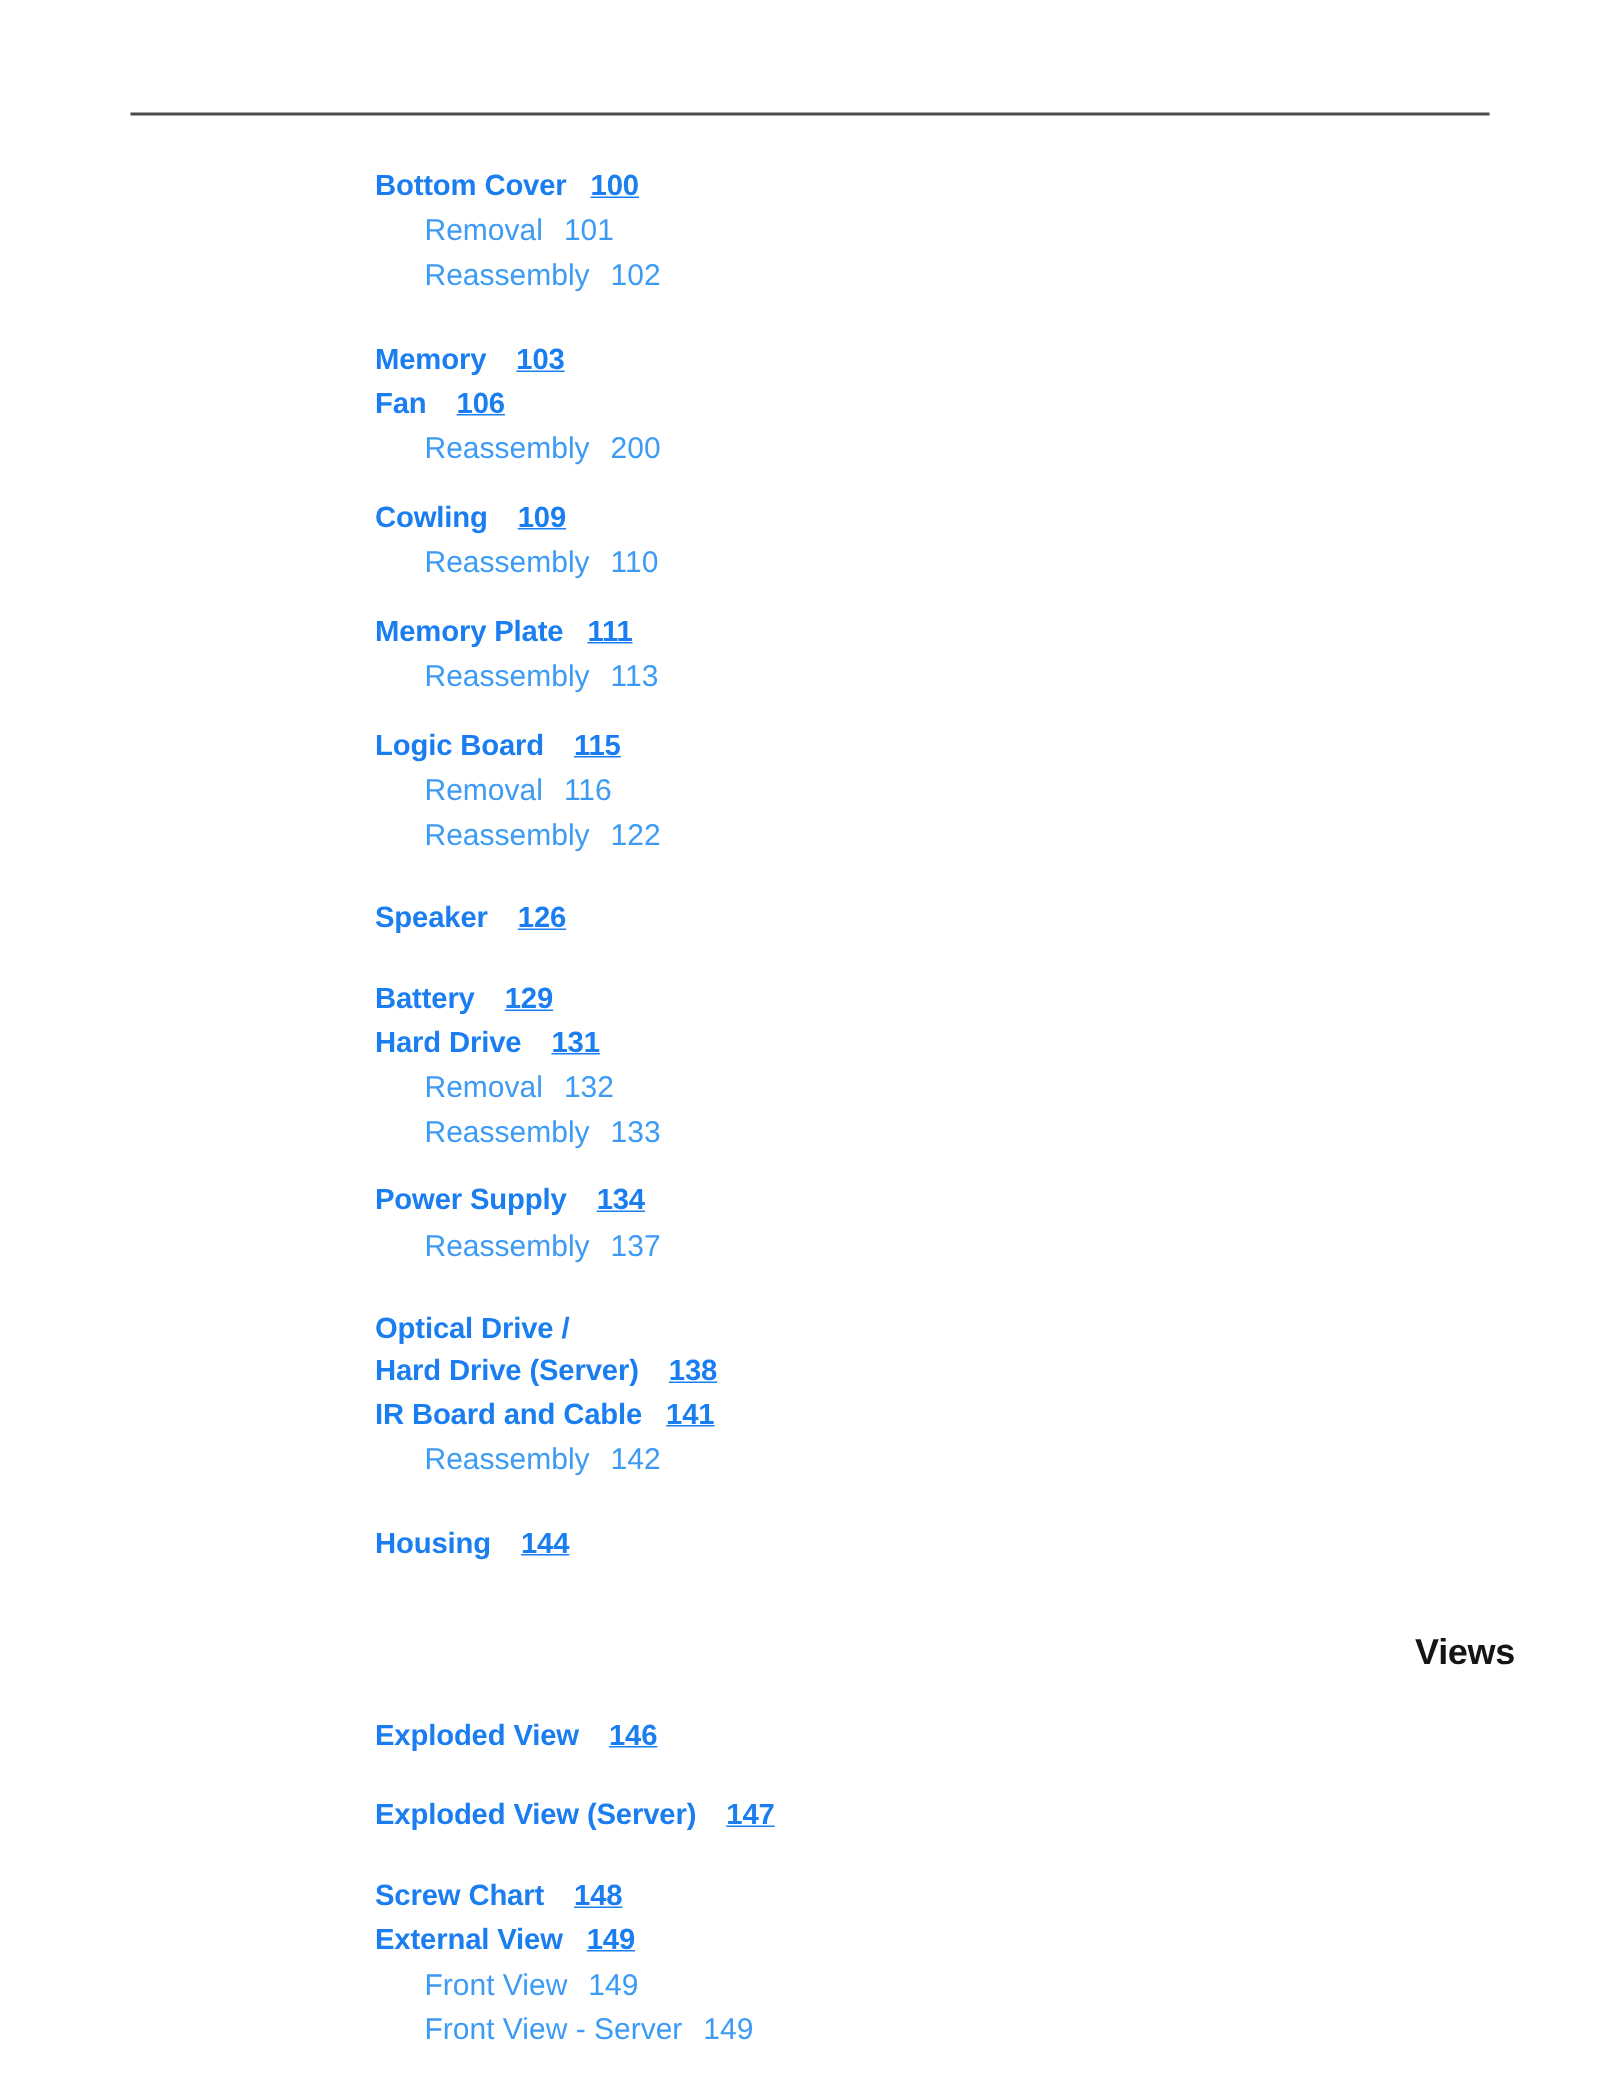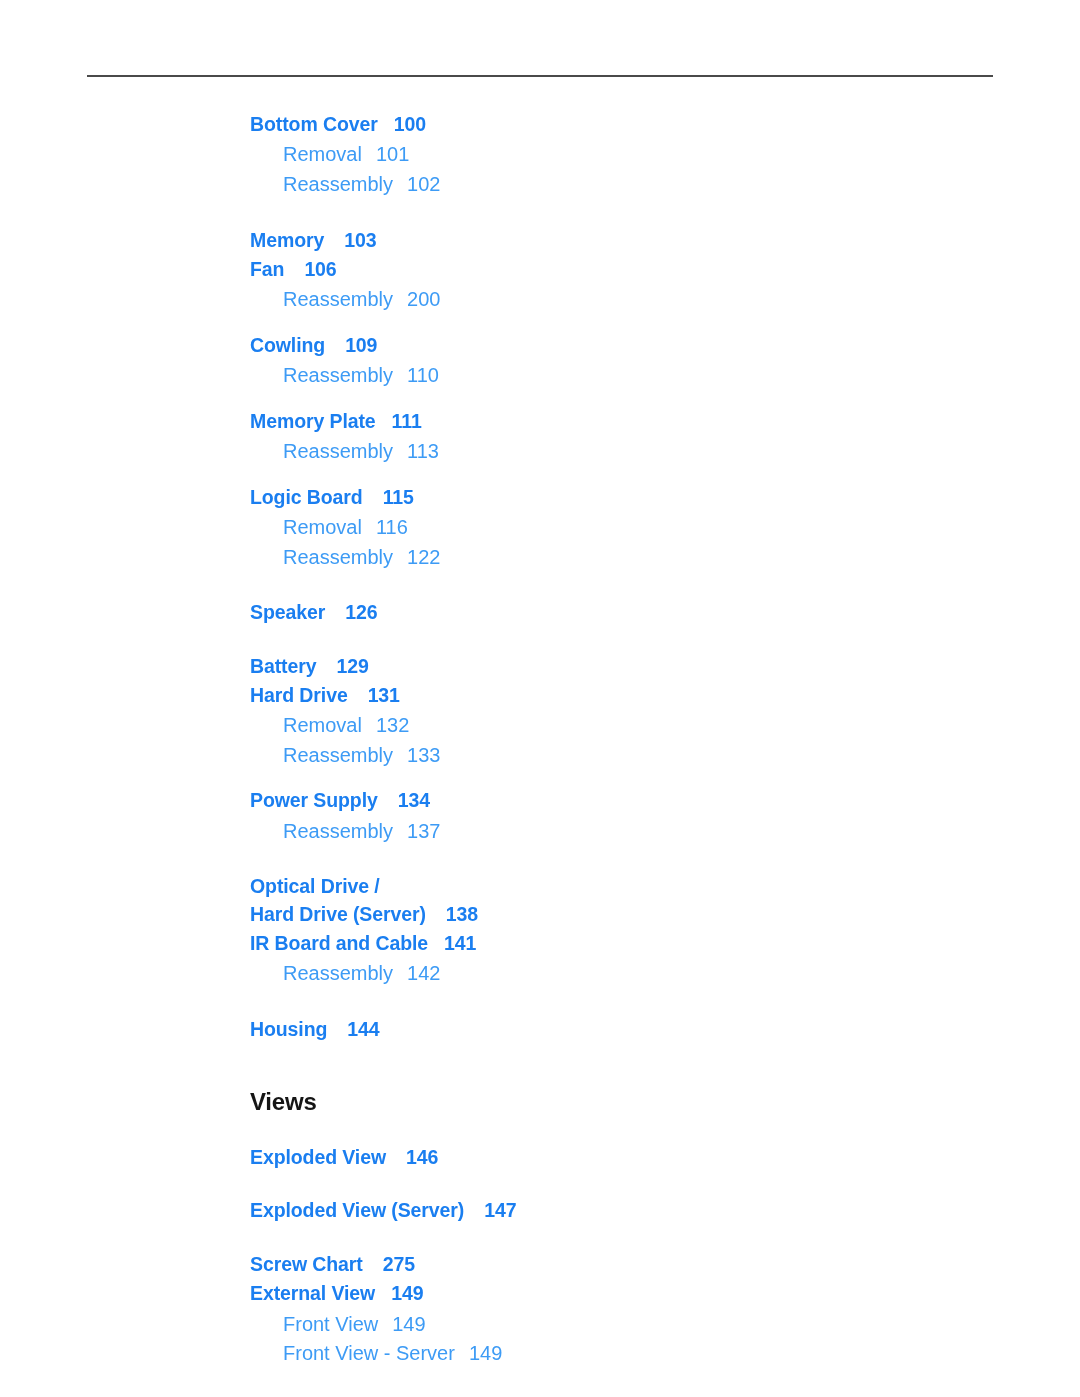--- a/index.html
+++ b/index.html
@@ -49,20 +49,21 @@
   }
   .entry {
     font-size: 19.5px;
     font-weight: bold;
     color: #1a7ef0;
     letter-spacing: -0.1px;
   }
   .entry .title { }
   .entry .pg {
     margin-left: 16px;
+    text-decoration: underline;
   }
   .entry .pg.wide {
     margin-left: 20px;
   }
   
   .entry-multiline .entry-line + .entry-line {
     margin-top: 2px;
   }
   
   .subs {
@@ -83,20 +84,21 @@
     margin-left: 14px;
   }
   
   .section-heading {
     font-size: 24px;
     font-weight: bold;
     color: #151515;
     letter-spacing: -0.2px;
     margin: 46px 0 16px 0;
     line-height: 1.2;
+    text-align: right;
   }
 </style>
 </head>
 <body>
 
 <div class="page">
 
   <div class="top-rule"></div>
 
   <div class="toc">
@@ -219,21 +221,21 @@
     </div>
 
     <div class="group tight">
       <div class="entry-line entry">
         <span class="title">Exploded View (Server)</span><span class="pg wide">147</span>
       </div>
     </div>
 
     <div class="group tight">
       <div class="entry-line entry">
-        <span class="title">Screw Chart</span><span class="pg wide">275</span>
+        <span class="title">Screw Chart</span><span class="pg wide">148</span>
       </div>
     </div>
 
     <div class="group">
       <div class="entry-line entry">
         <span class="title">External View</span><span class="pg">149</span>
       </div>
       <ul class="subs">
         <li class="sub"><span>Front View</span><span class="pg">149</span></li>
         <li class="sub"><span>Front View - Server</span><span class="pg">149</span></li>

